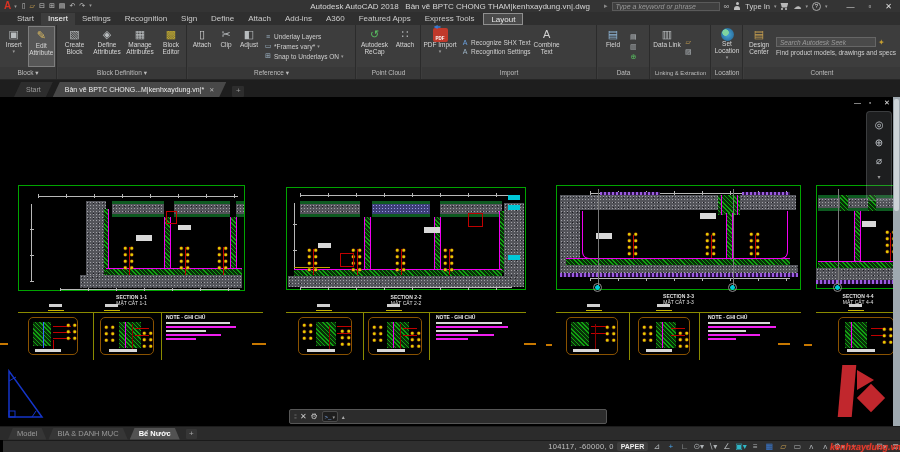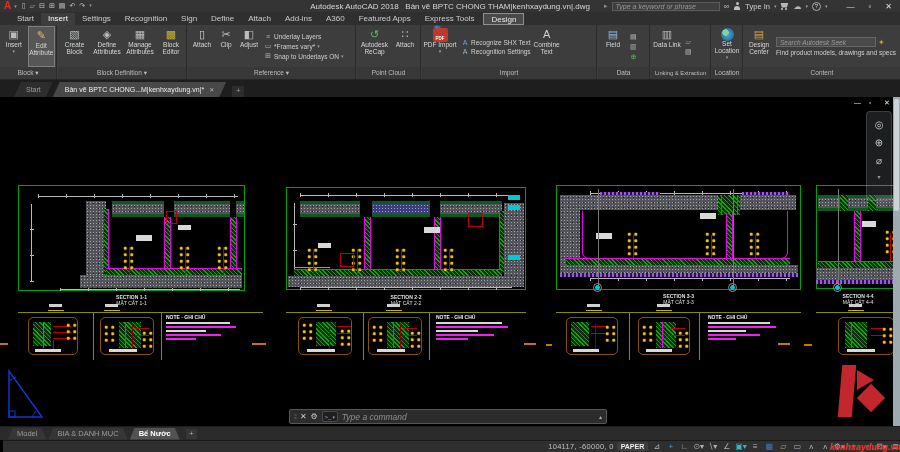--- a/index.html
+++ b/index.html
@@ -179,21 +179,21 @@
   <span class="rtab active">Insert</span>
   <span class="rtab">Settings</span>
   <span class="rtab">Recognition</span>
   <span class="rtab">Sign</span>
   <span class="rtab">Define</span>
   <span class="rtab">Attach</span>
   <span class="rtab">Add-ins</span>
   <span class="rtab">A360</span>
   <span class="rtab">Featured Apps</span>
   <span class="rtab">Express Tools</span>
-  <span class="rtab boxed">Design</span>
+  <span class="rtab boxed">Layout</span>
 </div>
 
 <div id="ribbon">
 
   <div class="panel" style="left:0;width:57px">
     <div class="pbody">
       <div class="bb" style="width:26px">
         <span class="bicon">▣</span>
         <span>Insert</span>
           <span class="car">▾</span>
@@ -649,21 +649,20 @@
 </div>
 
 <div id="cmddock">
   <span class="grip">⁞⁞</span>
   <span class="ic">✕</span>
   <span class="ic">⚙</span>
   <span class="promptbox">
     <span>&gt;_</span>
       <span class="car">▾</span>
   </span>
-  <input id="cmdinput" placeholder="Type a command" style="">
   <span class="ic" style="color:#aaa;font-size:6px">▴</span>
 </div>
 
 <div id="layoutbar">
   <span class="ltab">Model</span>
   <span class="ltab">BIA &amp; DANH MỤC</span>
   <span class="ltab active">Bể Nước</span>
   <span class="lplus">+</span>
 </div>
 

